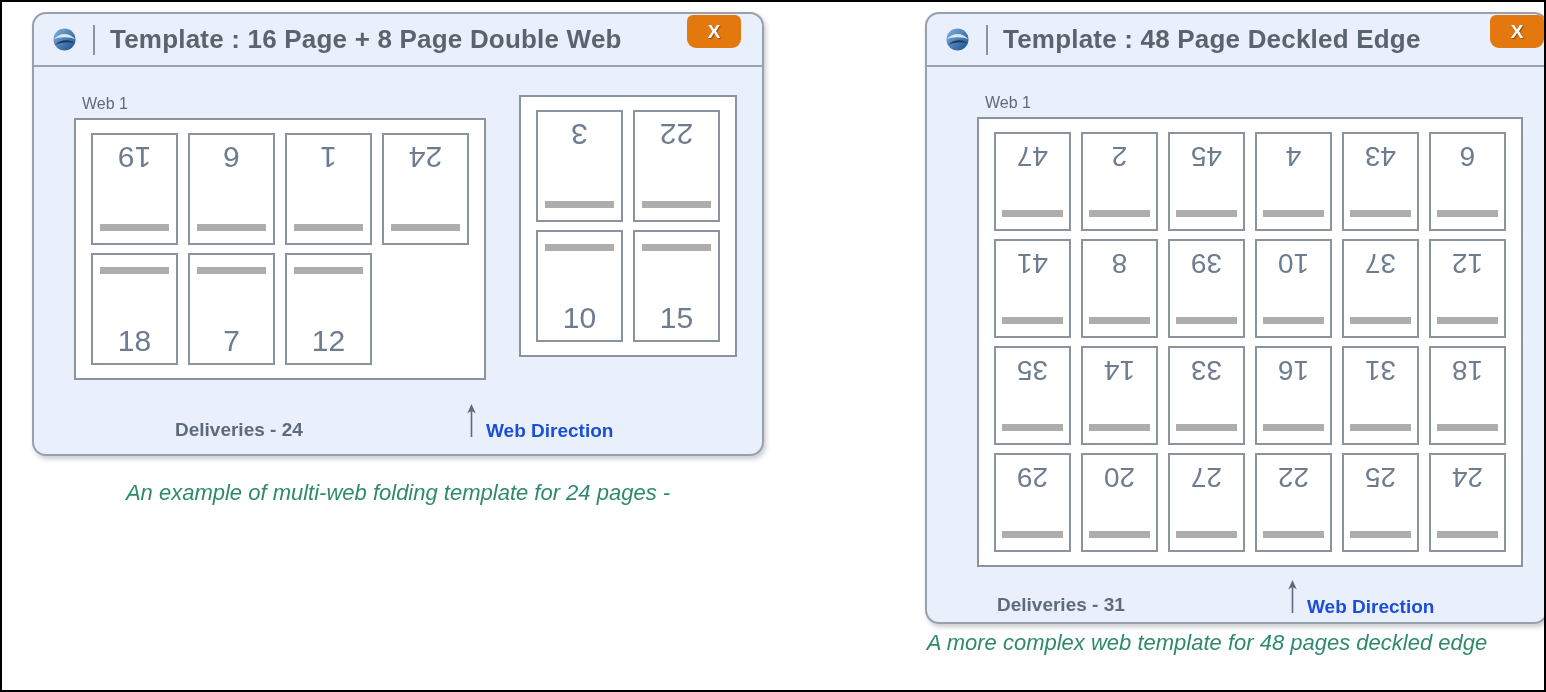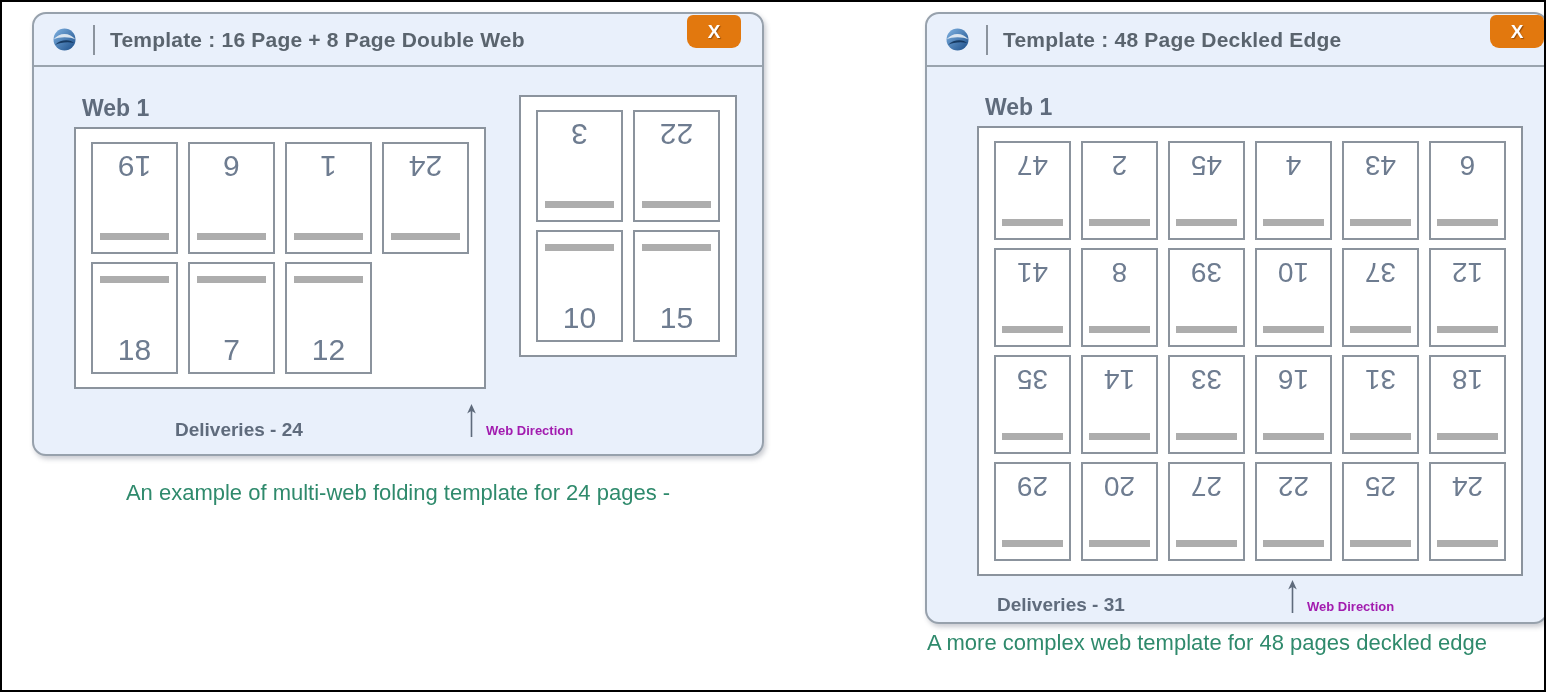--- a/index.html
+++ b/index.html
@@ -12,52 +12,52 @@
             border-radius:14px; box-shadow:2px 3px 5px rgba(60,70,90,.28); }
   .win-a { left:30px;  top:10px; width:732px; height:444px;
            --card-w:87px; --card-h:112px; --num-size:30px; }
   .win-b { left:895px; top:10px; width:623px; height:612px;margin-left:28px;
            --card-w:77px; --card-h:99px;  --num-size:28px; }
 
   .titlebar { position:relative; display:flex; align-items:center; height:53px;
               padding-left:17px; border-bottom:2px solid #9aa4ae; }
   .logo { display:flex; align-items:center; }
   .vsep { width:2px; height:30px; background:#8b939d; margin:0 15px; }
-  .title { font-size:21px; font-weight:600; color:#5a646e; letter-spacing:.2px; }
+  .title { font-size:26px; font-weight:600; color:#5a646e; letter-spacing:.2px; }
   .close { position:absolute; top:1px; right:21px; width:54px; height:33px;
            background:#e2780e; border:none; border-radius:6px 6px 9px 9px;
            color:#ffffff; font-weight:700; font-size:19px; font-family:inherit;
            text-shadow:1px 1px 1px rgba(90,40,0,.55); cursor:pointer; }
   .win-b .close { right:2px; }
 
   
   .webs-row { display:flex; gap:33px; }
   .win-a .webs-row { padding:28px 0 0 40px; }
   .win-b .webs-row { padding:27px 0 0 50px; }
-  .web-label { font-size:23px; color:#5f6b7c; margin:0 0 5px 8px;font-weight:bold; }
+  .web-label { font-size:16px; color:#5f6b7c; margin:0 0 5px 8px; }
   .web-box { display:grid; gap:8px 10px; background:#ffffff;
              border:2px solid #8b939d; padding:13px 15px; width:max-content; }
   .card { width:var(--card-w); height:var(--card-h); background:#ffffff;
           border:2px solid #8b939d; display:flex; flex-direction:column;
           justify-content:space-between; align-items:center; padding:12px 0 6px; }
   .card.rotated { transform:rotate(180deg); }
   .bar { width:84%; height:7px; background:#adadad; }
   .num { font-size:var(--num-size); color:#6e7c90; line-height:1.1; }
 
   
   .deliveries { position:absolute; font-size:19px; font-weight:700; color:#5f6b7c; }
   .webdir { position:absolute; display:flex; align-items:flex-end; gap:9px; }
-  .webdir-label { font-size:13px; font-weight:700; color:#a21caf; line-height:21px; }
+  .webdir-label { font-size:19px; font-weight:700; color:#1d4ed8; line-height:21px; }
   .win-a .deliveries { left:141px; top:405px; }
   .win-a .webdir     { left:432px; top:390px; }
   .win-b .deliveries { left:70px;  top:580px; }
   .win-b .webdir     { left:360px; top:566px; }
 
   
-  .caption { position:absolute; text-align:center; 
+  .caption { position:absolute; text-align:center; font-style:italic;
              font-size:22px; color:#2f8a6c; line-height:33px; }
   .caption-a { left:30px;  top:474px; width:732px; }
   .caption-b { left:880px; top:624px; width:650px; }
 </style>
 </head>
 <body>
 
 <div class="canvas">
 
   <section class="window win-a">

